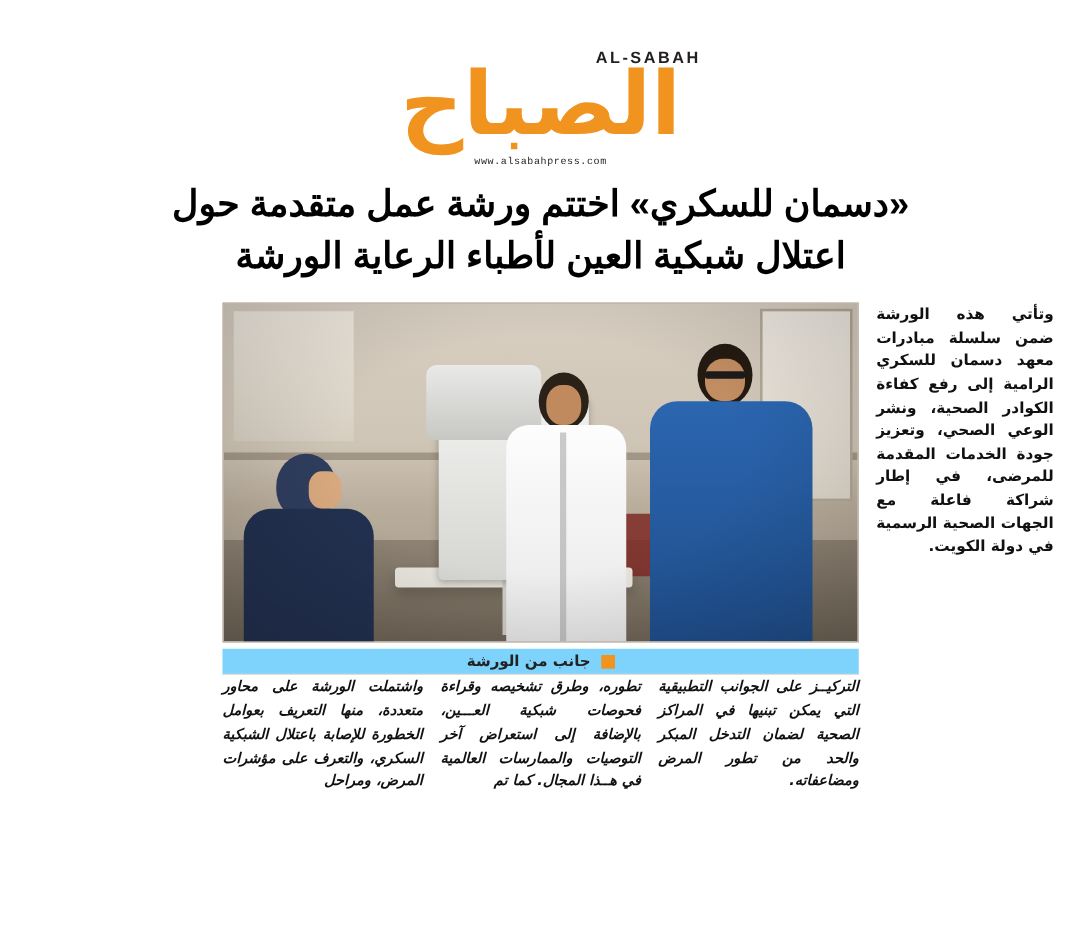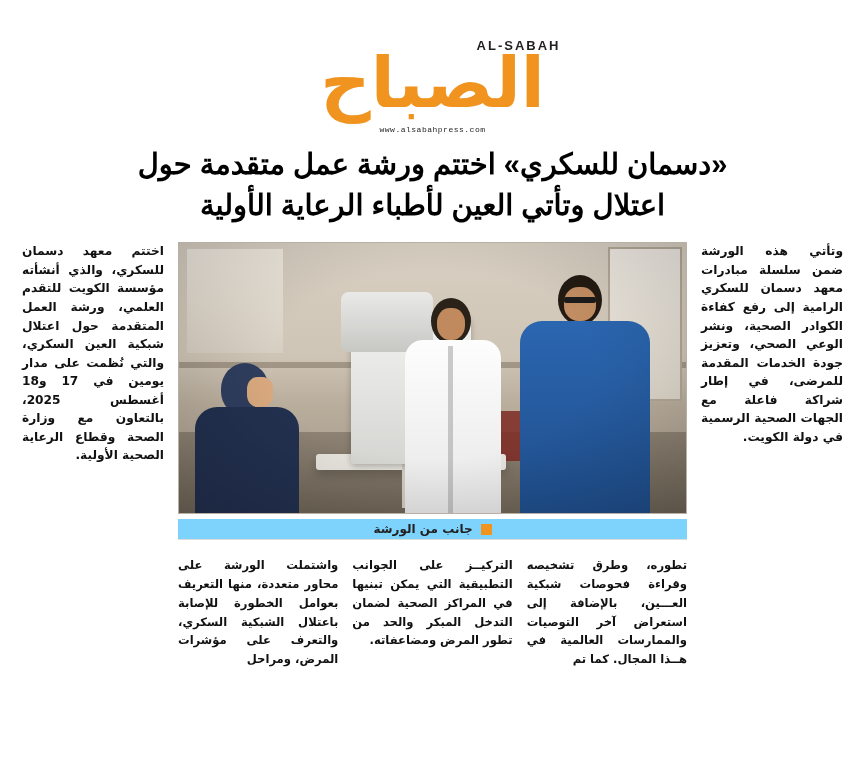--- a/index.html
+++ b/index.html
@@ -245,24 +245,25 @@
   .caption-sq {
     width: 11px; height: 11px; background: #f0941f; display:inline-block;
   }
   .caption-text {
     font-size: 12px; color: #222; font-weight: 600;
     font-family: "DejaVu Sans", sans-serif;
   }
 
   
   .lower-cols {
-    margin-top: 16px;
+    margin-top: 0;
     display: flex;
     flex-direction: row-reverse;
     gap: 14px;
+    font-style: italic;
   }
   .lower-col { flex: 1 1 0; }
   .lower-col .para {
     font-size: 11.6px;
     line-height: 1.62;
     text-align: justify;
     text-align-last: right;
   }
 </style>
 </head>
@@ -271,27 +272,26 @@
 <div class="masthead">
   <div class="logo-wrap">
     <div class="logo-latin">AL-SABAH</div>
     <div class="logo-ar">الصباح</div>
     <div class="logo-url">www.alsabahpress.com</div>
   </div>
 </div>
 
 <h1 class="headline">
   <span class="ln">«دسمان للسكري» اختتم ورشة عمل متقدمة حول</span>
-  <span class="ln">اعتلال وتأتي العين لأطباء الرعاية الأولية</span>
+  <span class="ln">اعتلال شبكية العين لأطباء الرعاية الورشة</span>
 </h1>
 
 <div class="body-area">
 
   <div class="col-side">
-    <p class="para">اختتم معهد دسمان للسكري، والذي أنشأته مؤسسة الكويت للتقدم العلمي، ورشة العمل المتقدمة حول اعتلال شبكية العين السكري، والتي نُظمت على مدار يومين في 17 و18 أغسطس 2025، بالتعاون مع وزارة الصحة وقطاع الرعاية الصحية الأولية.</p>
   </div>
 
   <div class="col-center">
     <div class="photo-block">
       <div class="photo">
         <div class="ph-wall"></div>
         <div class="ph-wall-shelf"></div>
         <div class="ph-window"></div>
         <div class="ph-door"></div>
         <div class="ph-floor"></div>
@@ -328,24 +328,24 @@
         <span class="caption-sq"></span>
         <span class="caption-text">جانب من الورشة</span>
       </div>
     </div>
 
     <div class="lower-cols">
       <div class="lower-col">
         <p class="para">واشتملت الورشة على محاور متعددة، منها التعريف بعوامل الخطورة للإصابة باعتلال الشبكية السكري، والتعرف على مؤشرات المرض، ومراحل</p>
       </div>
       <div class="lower-col">
+        <p class="para">تطوره، وطرق تشخيصه وقراءة فحوصات شبكية العـــين، بالإضافة إلى استعراض آخر التوصيات والممارسات العالمية في هــذا المجال. كما تم</p>
+      </div>
+      <div class="lower-col">
         <p class="para">التركيــز على الجوانب التطبيقية التي يمكن تبنيها في المراكز الصحية لضمان التدخل المبكر والحد من تطور المرض ومضاعفاته.</p>
-      </div>
-      <div class="lower-col">
-        <p class="para">تطوره، وطرق تشخيصه وقراءة فحوصات شبكية العـــين، بالإضافة إلى استعراض آخر التوصيات والممارسات العالمية في هــذا المجال. كما تم</p>
       </div>
     </div>
   </div>
 
   <div class="col-side">
     <p class="para">وتأتي هذه الورشة ضمن سلسلة مبادرات معهد دسمان للسكري الرامية إلى رفع كفاءة الكوادر الصحية، ونشر الوعي الصحي، وتعزيز جودة الخدمات المقدمة للمرضى، في إطار شراكة فاعلة مع الجهات الصحية الرسمية في دولة الكويت.</p>
   </div>
 
 </div>
 

